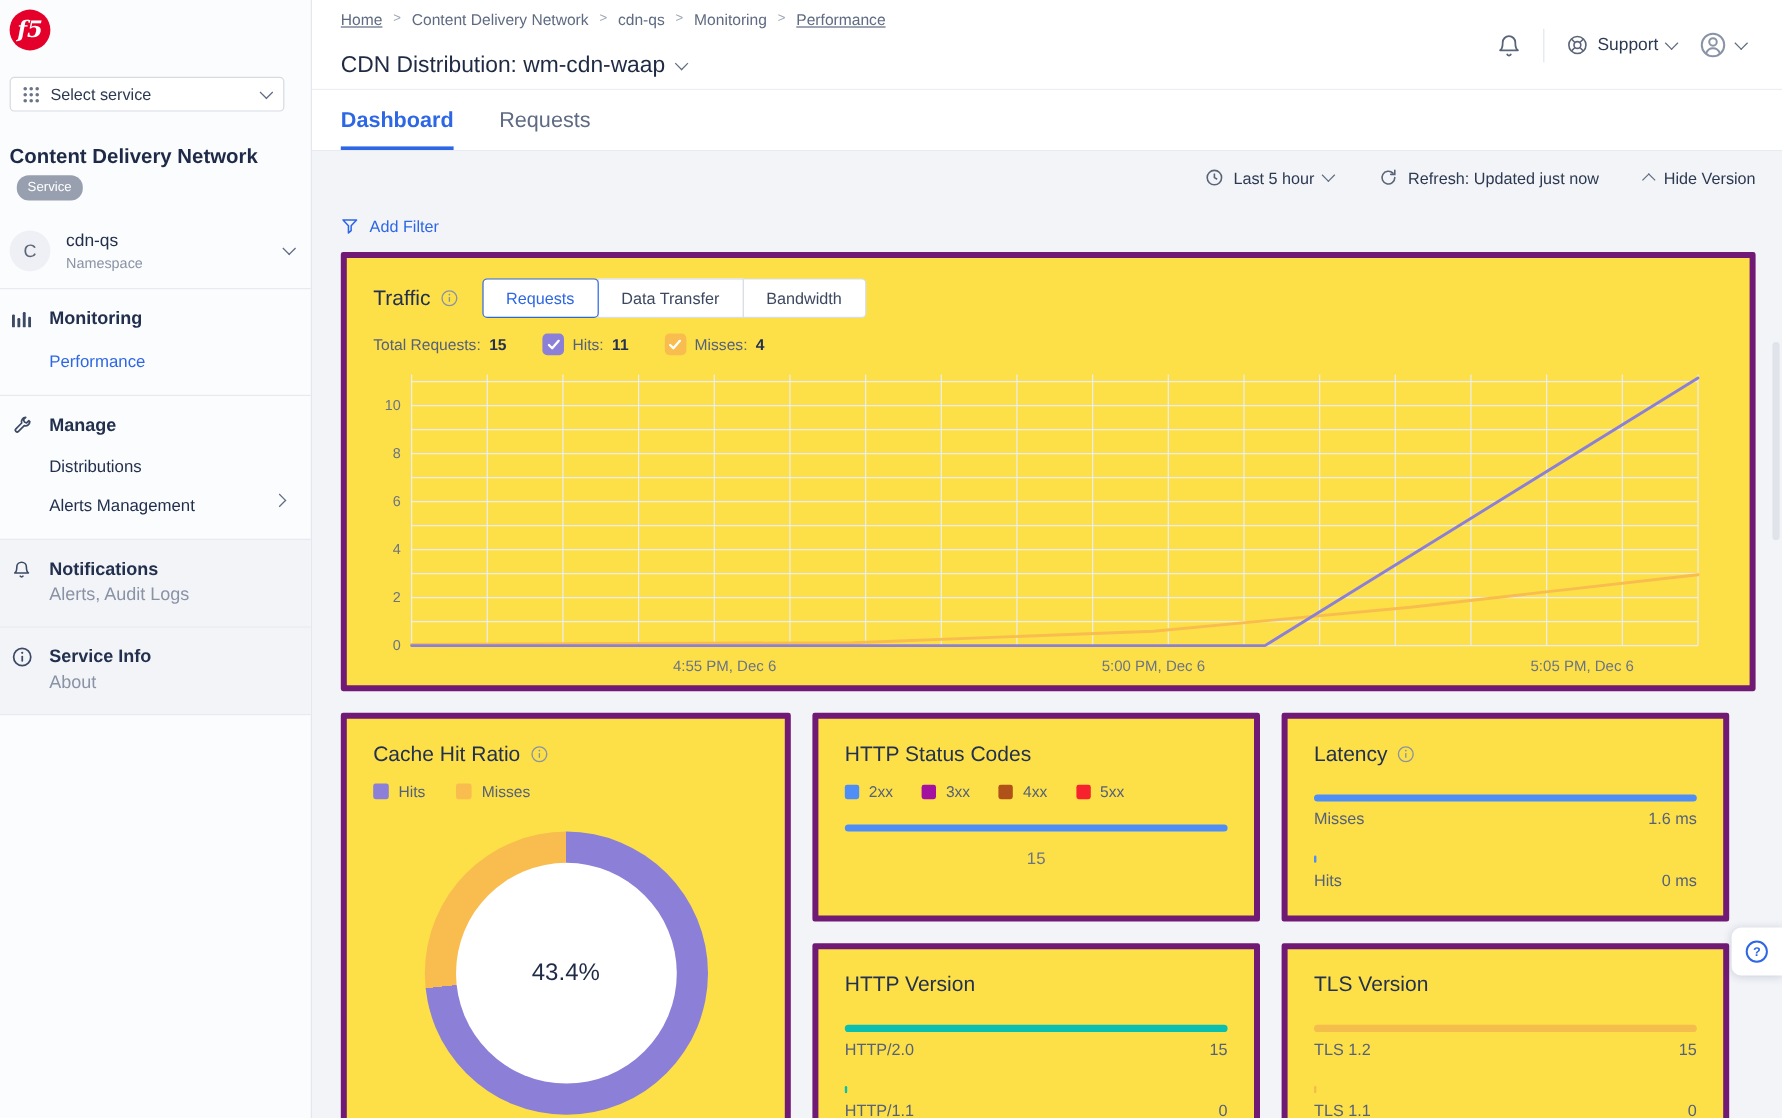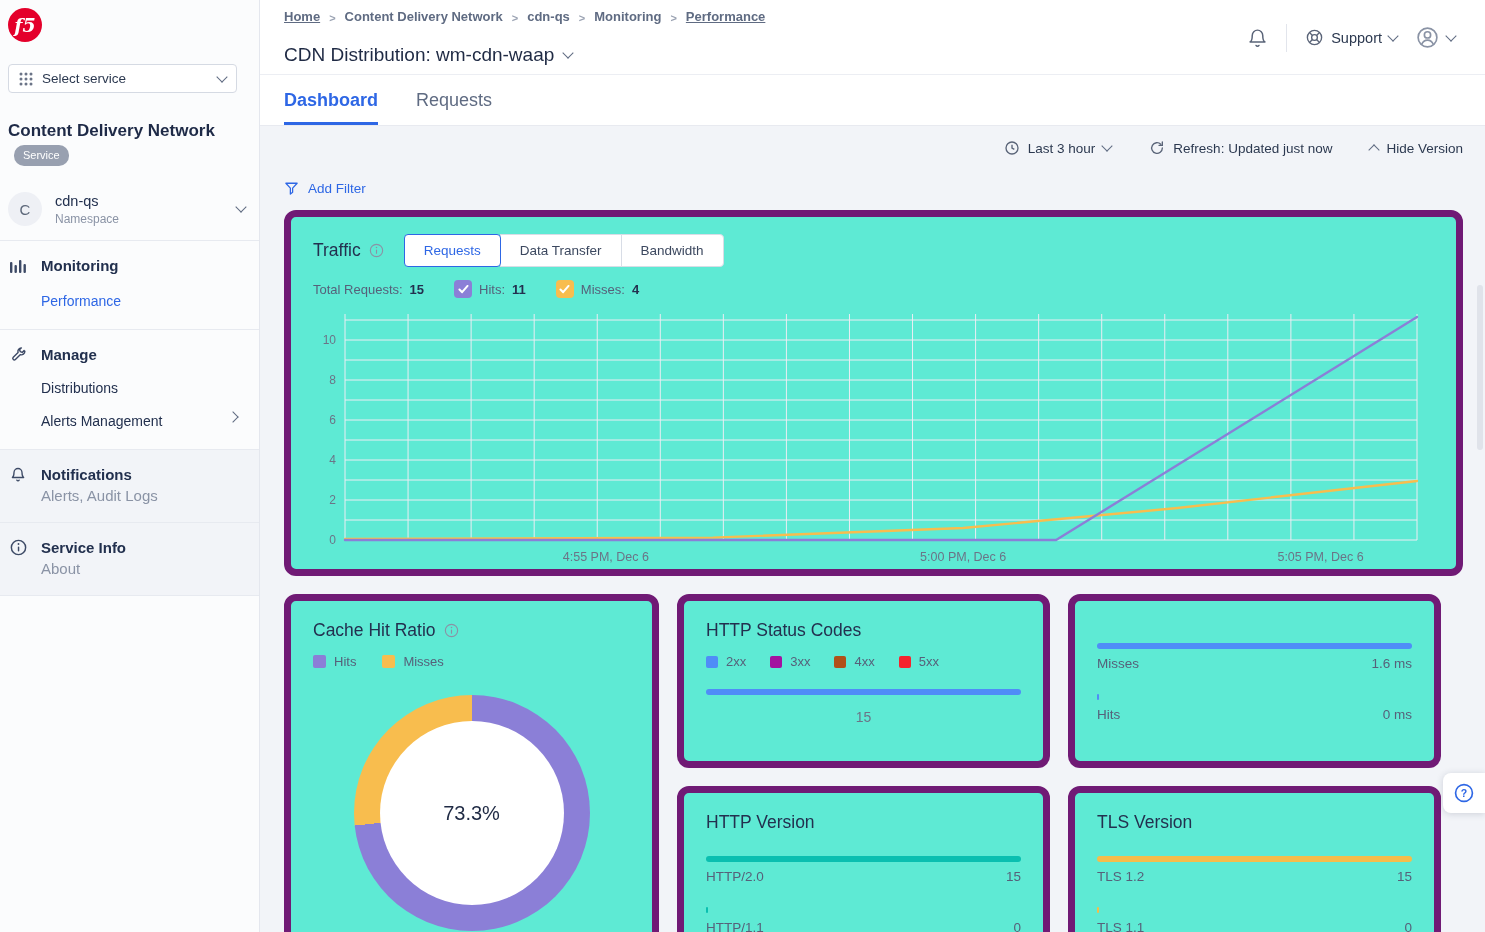--- a/index.html
+++ b/index.html
@@ -27,38 +27,38 @@
   .sec-icon { width:20px; display:flex; justify-content:center; }
   .side-link { margin:19px 0 2px 33px; font-size:14px; color:#2e67e5; cursor:pointer; }
   .side-item { margin:17px 0 2px 33px; font-size:14px; color:#22304e; cursor:pointer; display:flex; }
   .side-item .chev { margin-left:auto; margin-right:4px; }
   .sec-sub { margin:4px 0 0 33px; font-size:15px; color:#8a93a5; }
   .side-fill { flex:1; border-top:1px solid #e7eaf0; }
 
   
   .main { flex:1; display:flex; flex-direction:column; min-width:0; position:relative; }
   .topbar { background:#fff; border-bottom:1px solid #eceef3; padding:9px 22px 8px 24px; display:flex; }
-  .crumbs { font-size:13px; color:#5f6b82; display:flex; gap:9px; align-items:flex-end;font-weight:bold; }
+  .crumbs { font-size:13px; color:#5f6b82; display:flex; gap:9px; align-items:flex-start; }
   .crumb.link { text-decoration:underline; cursor:pointer; }
   .crumb-sep { color:#9aa2b2; font-size:11px; }
   .page-title-row { display:flex; align-items:center; gap:10px; margin-top:20px; }
   .page-title { font-size:19px; color:#1f2a44; }
   .top-right { margin-left:auto; display:flex; align-items:center; gap:18px; padding-right:8px; }
   .v-div { width:1px; height:28px; background:#e2e5ec; }
   .top-item { display:flex; align-items:center; gap:7px; font-size:14.5px; color:#2c3950; cursor:pointer; }
   .tabbar { background:#fff; border-bottom:1px solid #e8eaf0; display:flex; gap:38px; padding:0 24px; height:51px; }
   .tab { font-size:18px; color:#5f6b82; display:flex; align-items:center; cursor:pointer; border-bottom:3px solid transparent; padding-top:3px; }
   .tab.active { color:#2e67e5; font-weight:bold; border-bottom-color:#2e67e5; }
 
   .content { flex:1; background:#f2f4f8; padding:14px 22px 0 24px; position:relative; overflow:hidden; }
   .filter-utils { display:flex; justify-content:flex-end; align-items:center; gap:38px; font-size:13.5px; color:#2c3950; }
   .util { display:flex; align-items:center; gap:8px; cursor:pointer; }
   .add-filter { margin-top:25px; display:flex; align-items:center; gap:9px; color:#2e67e5; font-size:13.5px; cursor:pointer; width:fit-content; }
 
-  .card { background:#5eead4; border:7px solid #701a75; border-radius:12px; }
+  .card { background:#fde047; border:5px solid #701a75; border-radius:2px; }
   .card-title-row { display:flex; align-items:center; gap:8px; }
   .card-title { font-size:17.5px; color:#23304f; }
 
   
   .traffic-card { margin-top:14px; height:366px; padding:17px 22px; }
   .traffic-head { display:flex; align-items:center; gap:20px; }
   .seg-group { display:flex; }
   .seg-btn { font-size:13.5px; color:#3c485f; background:#fff; border:1px solid #d8dde6; padding:8px 19px; cursor:pointer; margin-left:-1px; }
   .seg-btn:first-child { border-radius:4px 0 0 4px; margin-left:0; }
   .seg-btn:last-child { border-radius:0 4px 4px 0; }
@@ -268,21 +268,21 @@
     </div>
 
     <div class="content">
 
       <div class="filter-utils">
         <span class="util">
           <svg class="ic" width="16" height="16" viewBox="0 0 24 24" fill="none" stroke="#5a6478" stroke-width="2">
             <circle cx="12" cy="12" r="9"></circle>
               <path d="M12 7v5l3.5 2"></path>
           </svg>
-          <span>Last 3 hour</span>
+          <span>Last 5 hour</span>
           <span class="chev down"></span>
         </span>
         <span class="util">
           <svg class="ic" width="16" height="16" viewBox="0 0 24 24" fill="none" stroke="#5a6478" stroke-width="2" stroke-linecap="round">
             <path d="M20 12a8 8 0 1 1-2.3-5.6"></path>
               <path d="M20 3v5h-5"></path>
           </svg>
           <span>Refresh: Updated just now</span>
         </span>
         <span class="util">
@@ -405,21 +405,21 @@
                 <span>Hits</span>
               </span>
               <span class="legend-item">
                 <span class="legend-sq" style="background: rgb(248, 189, 78);"></span>
                 <span>Misses</span>
               </span>
             </div>
             <div class="donut-wrap">
               <div class="donut" id="cache-donut" style="background: conic-gradient(rgb(139, 127, 215) 0%, rgb(139, 127, 215) 73.3%, rgb(248, 189, 78) 73.3%, rgb(248, 189, 78) 100%);">
                 <div class="donut-hole">
-                  <span class="donut-label">73.3%</span>
+                  <span class="donut-label">43.4%</span>
                 </div>
               </div>
             </div>
           </div>
         </div>
 
         <div class="col col-b">
           <div class="card small-card h174">
             <div class="card-title-row">
               <span class="card-title">HTTP Status Codes</span>
@@ -470,20 +470,28 @@
               <div class="bar-meta">
                 <span>HTTP/1.1</span>
                 <span>0</span>
               </div>
             </div>
           </div>
         </div>
 
         <div class="col col-c">
           <div class="card small-card h174">
+            <div class="card-title-row">
+              <span class="card-title">Latency</span>
+              <svg class="ic" width="15" height="15" viewBox="0 0 20 20" fill="none">
+                <circle cx="10" cy="10" r="8.2" stroke="#8a93a5" stroke-width="1.5"></circle>
+                <rect x="9.25" y="8.6" width="1.5" height="5.6" rx="0.7" fill="#8a93a5"></rect>
+                <circle cx="10" cy="6" r="1" fill="#8a93a5"></circle>
+              </svg>
+            </div>
             <div class="bar-block">
               <div class="bar-track">
                   <div class="bar-fill" style="background: rgb(79, 141, 247); width: 100%;"></div>
                 </div>
               <div class="bar-meta">
                 <span>Misses</span>
                 <span>1.6 ms</span>
               </div>
             </div>
             <div class="bar-block">

